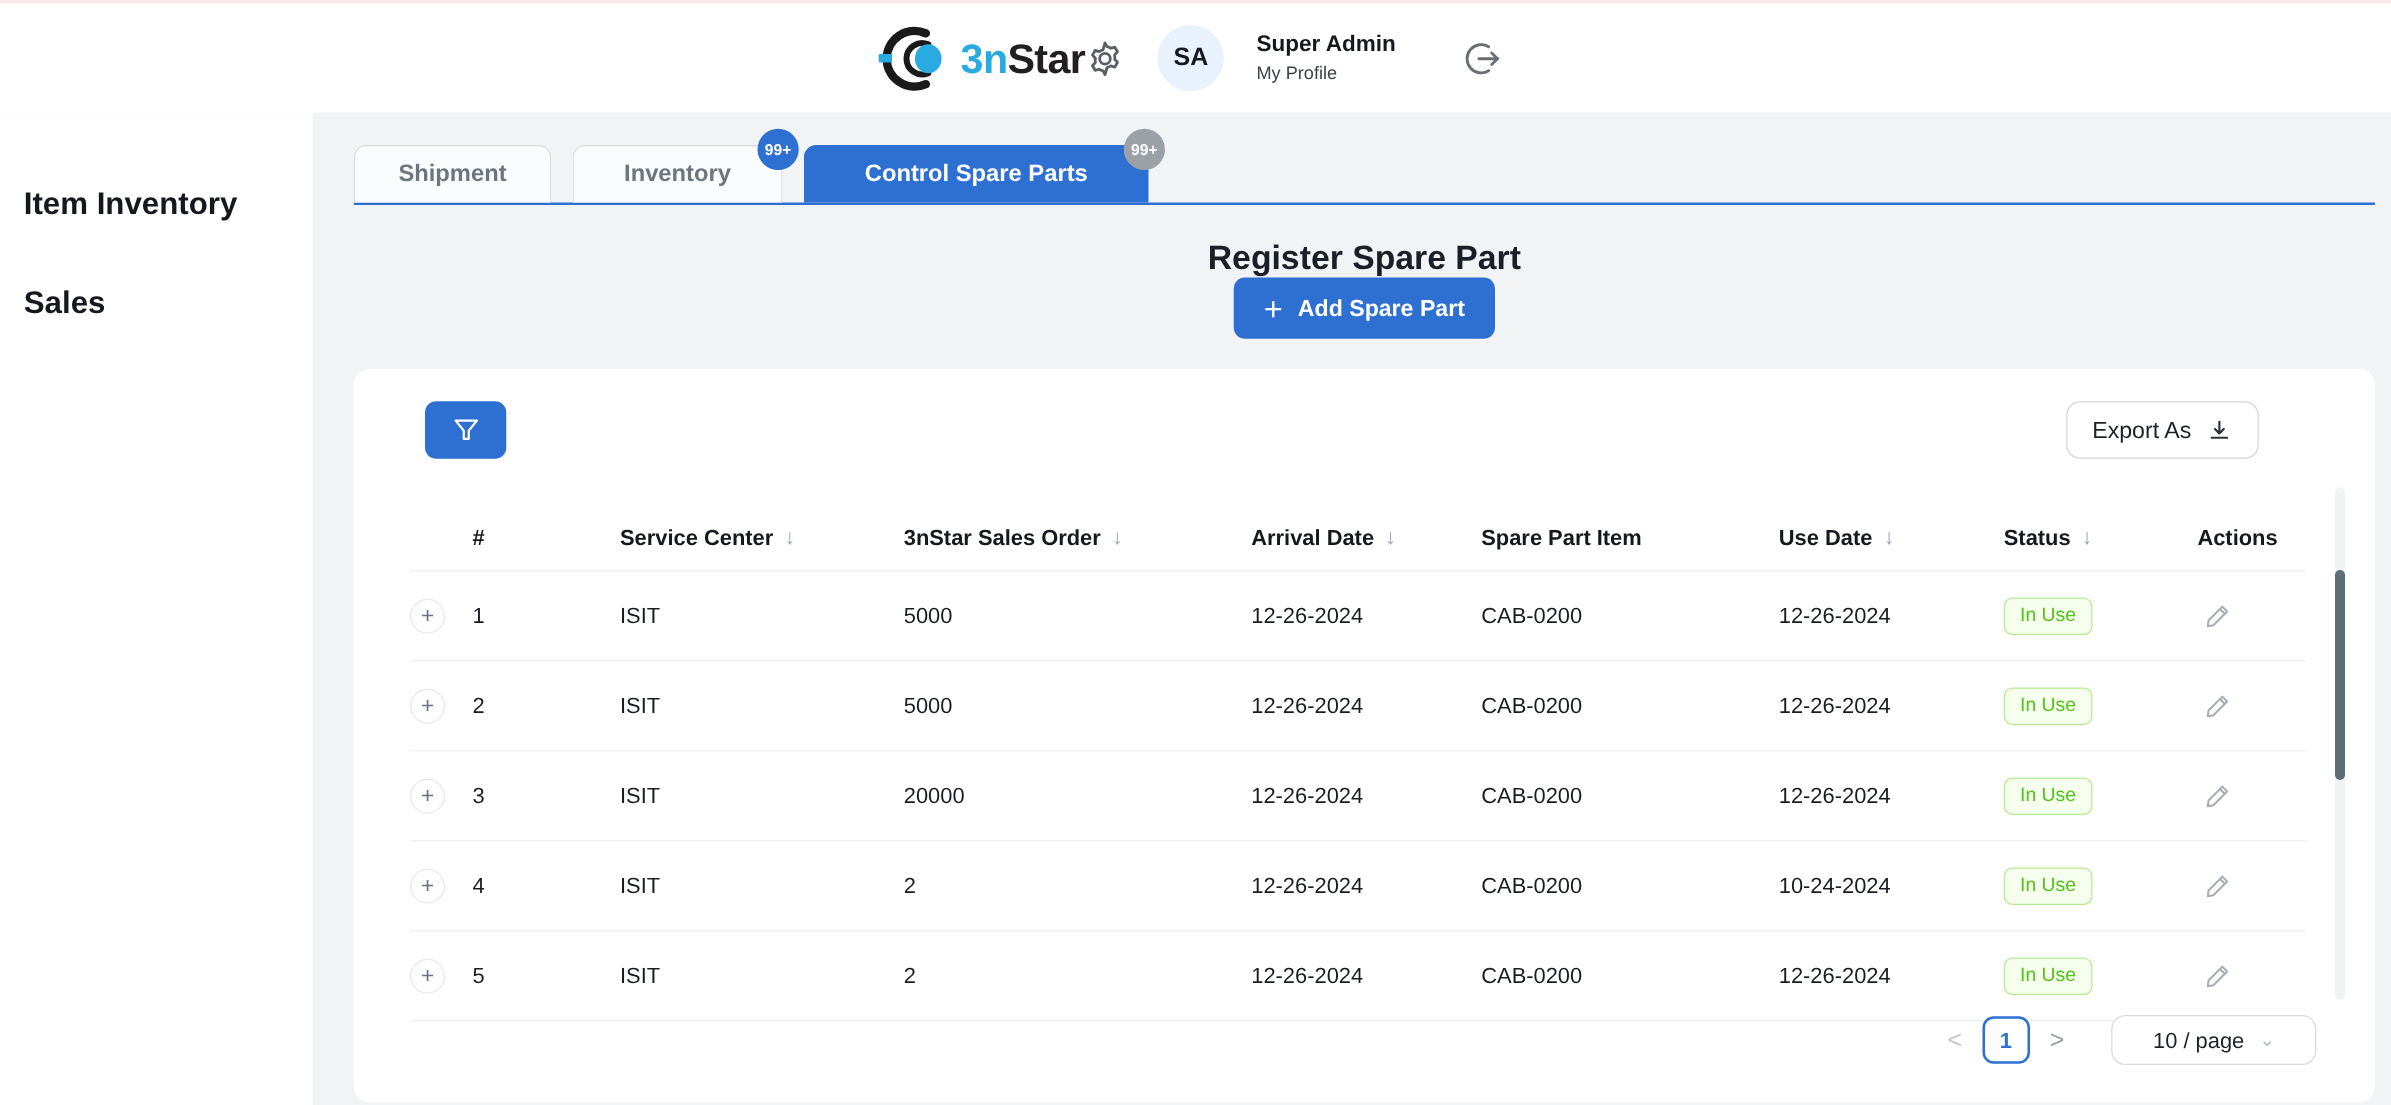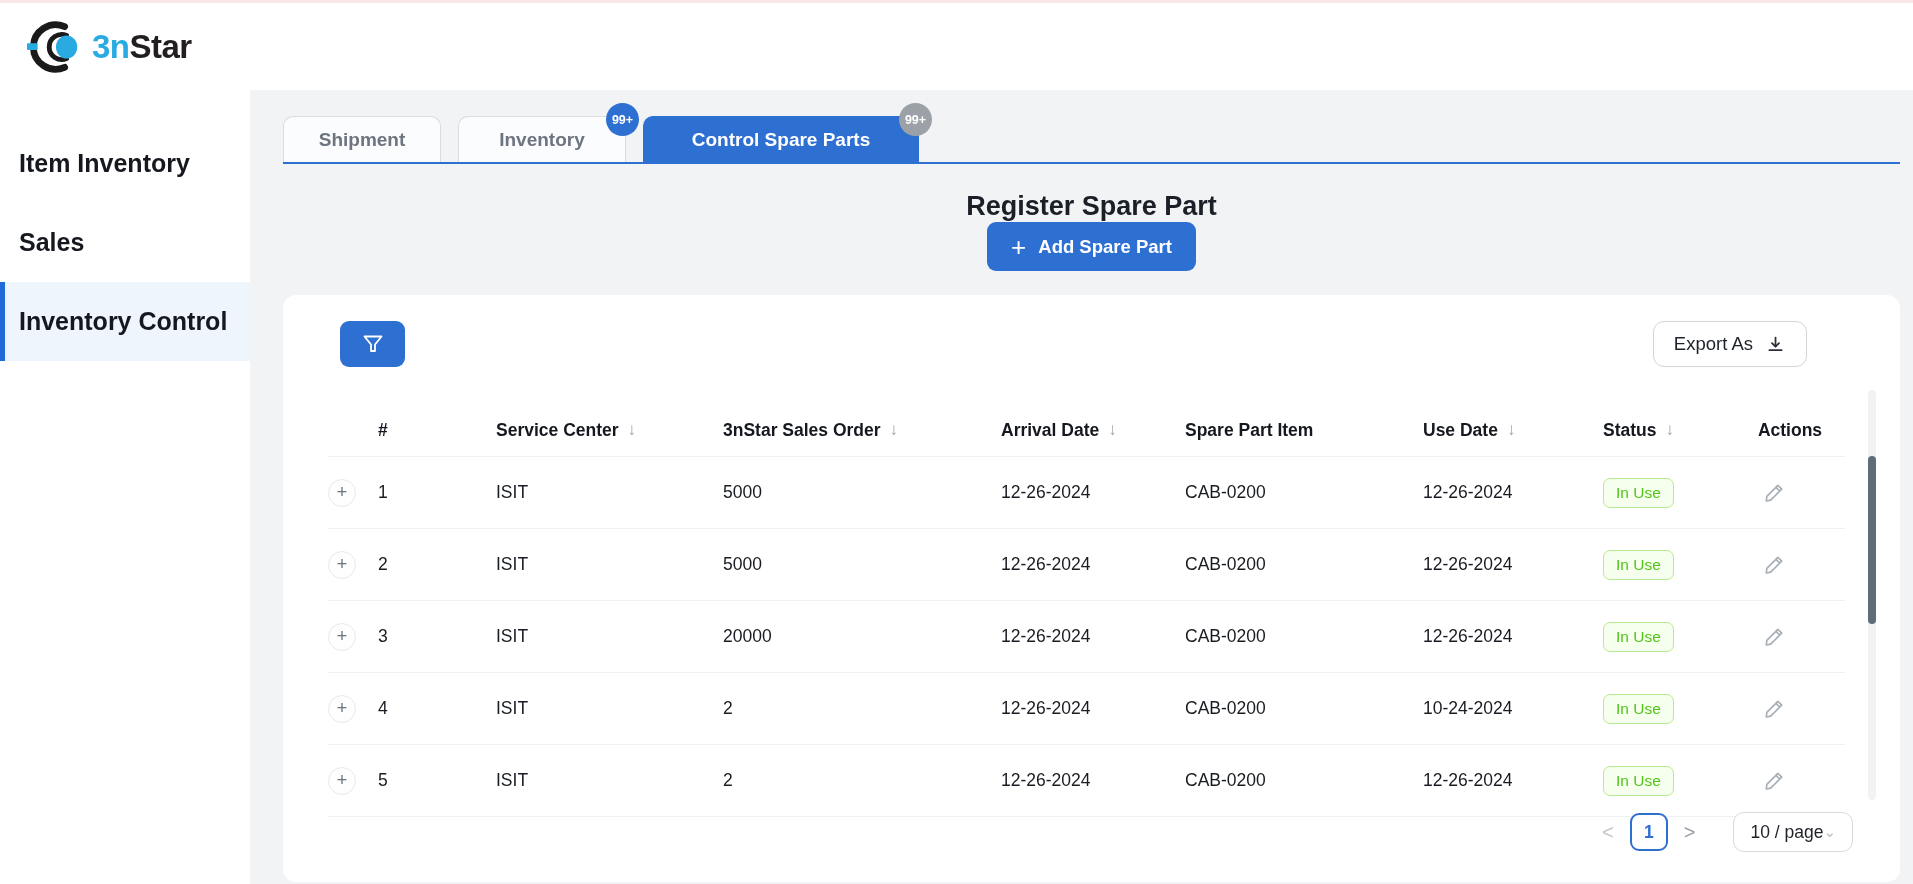--- a/index.html
+++ b/index.html
@@ -8,21 +8,21 @@
     font-family: "Liberation Sans", sans-serif;
     background: #f1f3f4;
     color: #1a1d24;
     overflow: hidden;
   }
   .topline { height: 3px; background: #f8e7e7; }
 
   
   .header {
     height: 87px; background: #ffffff;
-    display: flex; align-items: center; justify-content: space-between;
+    display: flex; align-items: center; justify-content: center;
     padding: 0 34px 0 26px;
   }
   .logo { display: flex; align-items: center; gap: 8px; }
   .logo-text { font-size: 33px; font-weight: bold; letter-spacing: -0.5px; }
   .logo-text .n3 { color: #29abe2; }
   .logo-text .star { color: #231f20; }
   .header-right { display: flex; align-items: center; gap: 26px; }
   .avatar {
     width: 53px; height: 53px; border-radius: 50%;
     background: #e8f1fc; color: #15181e;
@@ -155,23 +155,23 @@
   }
   .pg-nav { font-size: 20px; color: #c3c7cc; background: none; border: none; cursor: pointer; font-family: "Liberation Sans", sans-serif; }
   .pg-nav.next { color: #9aa0a8; }
   .pg-page {
     width: 38px; height: 38px; border: 2px solid #2e6fd2; border-radius: 9px;
     color: #2e6fd2; font-weight: bold; font-size: 17.5px; background: #fff;
     display: flex; align-items: center; justify-content: center; cursor: pointer;
     font-family: "Liberation Sans", sans-serif;
   }
   .pg-size {
-    height: 40px; padding: 0 16px; border: 1px solid #d7dade; border-radius: 11px;
+    height: 40px; padding: 0 32px; border: 1px solid #d7dade; border-radius: 11px;
     background: #fff; font-size: 17.5px; color: #1d2128; cursor: pointer;
-    display: flex; align-items: center; margin-left: 22px;
+    display: flex; align-items: center; gap: 12px; margin-left: 22px;
     font-family: "Liberation Sans", sans-serif;
   }
   .pg-size .chev { color: #b6bcc3; font-size: 15px; }
   svg { display: block; }
 </style>
 </head>
 <body>
 
 <div class="topline"></div>
 
@@ -180,27 +180,50 @@
     <span>
       <svg width="58" height="52" viewBox="0 0 60 52">
         <path d="M40 5 A23 23 0 1 0 40 47" stroke="#1a1a1a" stroke-width="7" fill="none" stroke-linecap="round"></path>
         <path d="M42 14 A13 13 0 1 0 42 38" stroke="#1a1a1a" stroke-width="5" fill="none" stroke-linecap="round"></path>
         <ellipse cx="42" cy="26" rx="11" ry="12" fill="#29abe2"></ellipse>
         <rect x="1" y="22" width="11" height="7" rx="1" fill="#29abe2"></rect>
       </svg>
     </span>
     <span class="logo-text"><span class="n3">3n</span><span class="star">Star</span></span>
   </div>
+  <div class="header-right">
+    <button class="icon-btn">
+      <span>
+        <svg width="32" height="32" viewBox="0 0 24 24" fill="none" stroke="#5a5f66" stroke-width="1.7">
+          <circle cx="12" cy="12" r="3.2"></circle>
+          <path d="M12 2.5l1.2 2.2a7.6 7.6 0 0 1 2.3 1l2.4-.7 1.6 2.8-1.7 1.9a7.6 7.6 0 0 1 0 2.6l1.7 1.9-1.6 2.8-2.4-.7a7.6 7.6 0 0 1-2.3 1L12 21.5l-1.2-2.2a7.6 7.6 0 0 1-2.3-1l-2.4.7-1.6-2.8 1.7-1.9a7.6 7.6 0 0 1 0-2.6L4.5 9.8l1.6-2.8 2.4.7a7.6 7.6 0 0 1 2.3-1L12 2.5z" stroke-linejoin="round"></path>
+        </svg>
+      </span>
+    </button>
+    <div class="avatar">SA</div>
+    <div class="user-block">
+      <div class="user-name">Super Admin</div>
+      <div class="user-sub">My Profile</div>
+    </div>
+    <button class="icon-btn">
+      <span>
+        <svg width="34" height="34" viewBox="0 0 24 24" fill="none" stroke="#6a6f76" stroke-width="1.6" stroke-linecap="round">
+          <path d="M15.5 5.2 A8 8 0 1 0 15.5 18.8"></path>
+          <line x1="10" y1="12" x2="20.5" y2="12"></line>
+          <polyline points="17.2,8.8 20.5,12 17.2,15.2" stroke-linejoin="round"></polyline>
+        </svg>
+      </span>
+    </button>
+  </div>
 </div>
 
 <div class="layout">
   <div class="sidebar">
     <div class="side-item">Item Inventory</div>
     <div class="side-item">Sales</div>
-    <div class="side-item active">Inventory Control</div>
   </div>
 
   <div class="main">
 
     <div class="tabs">
       <div class="tab t0">
         <span>Shipment</span>
       </div>
       <div class="tab t1">
         <span>Inventory</span>

